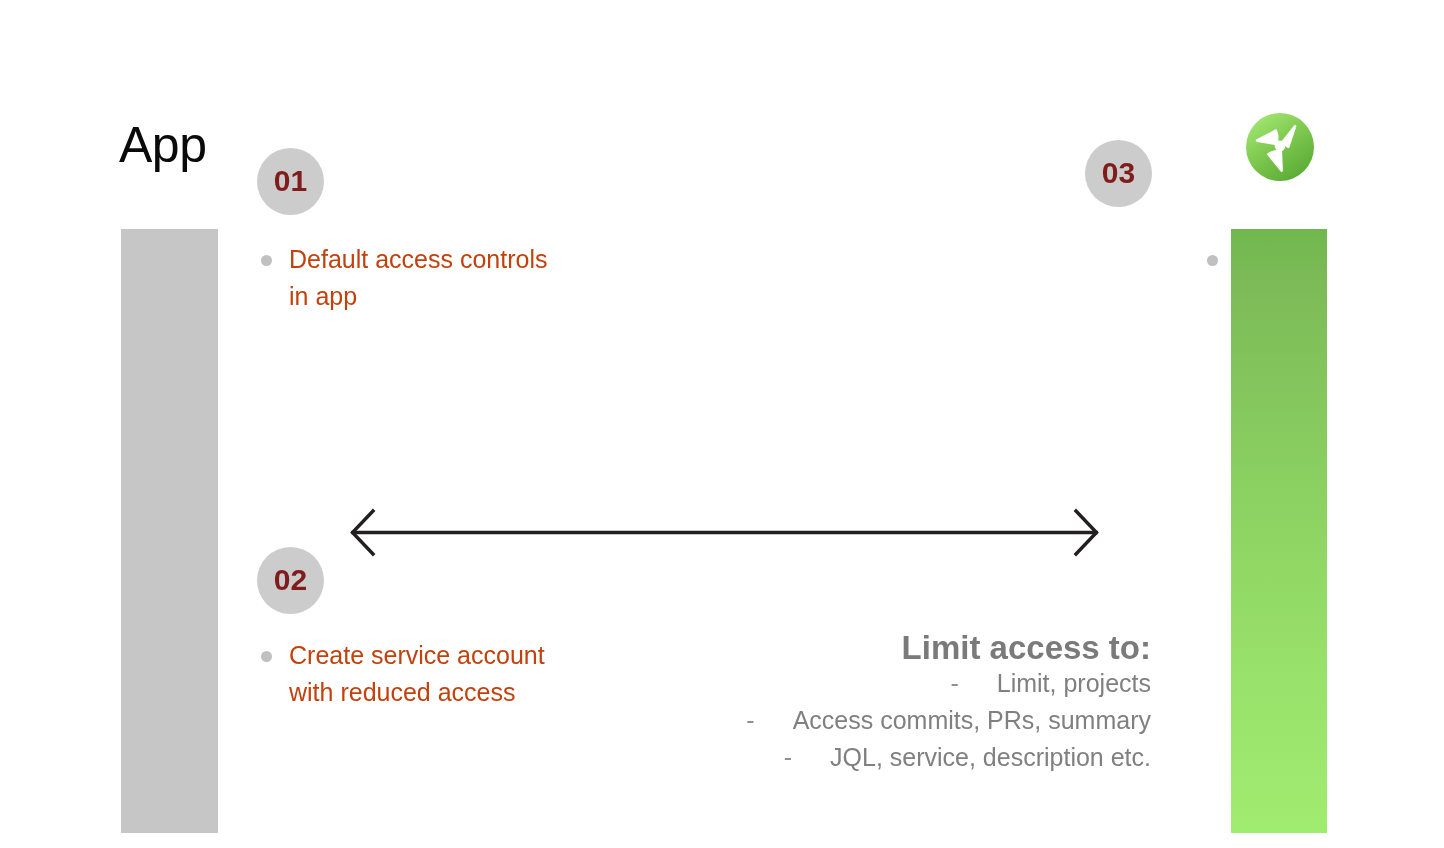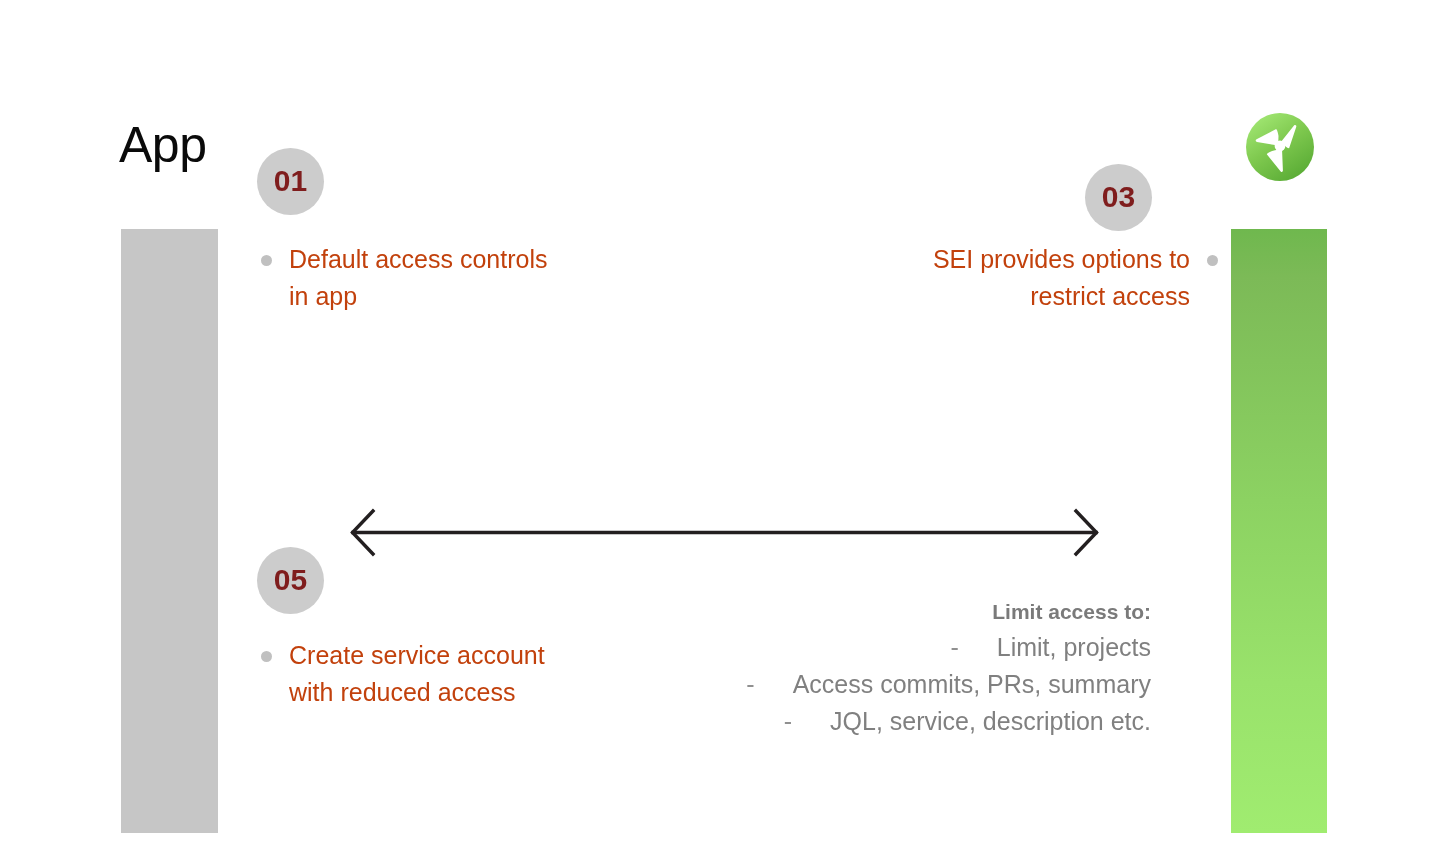--- a/index.html
+++ b/index.html
@@ -79,21 +79,21 @@
     font-weight: 700;
     display: flex;
     align-items: center;
     justify-content: center;
     letter-spacing: 0px;
     box-sizing: border-box;
     padding-bottom: 2px;
   }
   .badge-01 { left: 257px; top: 148px; }
   .badge-02 { left: 257px; top: 547px; }
-  .badge-03 { left: 1085px; top: 164px; }
+  .badge-03 { left: 1085px; top: 140px; }
 
   
   .step-text {
     position: absolute;
     font-size: 25px;
     line-height: 37px;
     color: #c2410c;
     font-weight: 400;
   }
   .step-text.left {
@@ -131,24 +131,25 @@
 
   
   .limit-block {
     position: absolute;
     right: 293px;
     top: 595px;
     width: 620px;
     text-align: right;
   }
   .limit-heading {
-    font-size: 21px;
+    font-size: 33px;
     line-height: 34px;
     font-weight: 700;
     color: #7a7a7a;
+    margin-top: 36px;
   }
   .limit-row {
     font-size: 25px;
     line-height: 37px;
     color: #808080;
     display: flex;
     justify-content: flex-end;
     align-items: baseline;
     white-space: nowrap;
   }
@@ -185,32 +186,31 @@
         <path d="M35.5 30.5 L49.0 13.5 C50.2 12.4 51.6 13.2 51.3 14.8 L44.1 36.3 C42.6 36.0 40.0 34.0 38.4 31.9 Z"></path>
         <path d="M33.2 33.6 L12.0 30.0 C10.5 29.6 10.2 28.1 11.6 27.3 L31.2 17.0 C32.2 18.2 33.2 21.3 33.5 23.9 Z"></path>
         <path d="M37.0 36.6 L37.9 58.3 C38.1 59.8 36.8 60.5 35.7 59.4 L21.8 42.2 C22.7 41.0 25.5 39.4 28.0 38.7 Z"></path>
         <circle cx="35" cy="34" r="5.4"></circle>
       </g>
     </svg>
   </div>
 
   <div class="badge badge-01">01</div>
 
-  <div class="badge badge-02">05</div>
+  <div class="badge badge-02">02</div>
 
   <div class="badge badge-03">03</div>
 
   <div class="step-text left step-01-text">
     <span class="bullet-dot"></span>
     <span>Default access controls in app</span>
   </div>
 
   <div class="step-text right step-03-text">
     <span class="bullet-dot"></span>
-    <span>SEI provides options to restrict access</span>
   </div>
 
   <div class="arrow-wrap">
     <svg width="755" height="56" viewBox="0 0 755 56" xmlns="http://www.w3.org/2000/svg">
       <g stroke="#231f20" stroke-width="3.4" fill="none" stroke-linecap="square">
         <line x1="6" y1="27.5" x2="749" y2="27.5"></line>
         <polyline points="26,6 5.5,27.5 26,49"></polyline>
         <polyline points="729,6 749.5,27.5 729,49"></polyline>
       </g>
     </svg>

